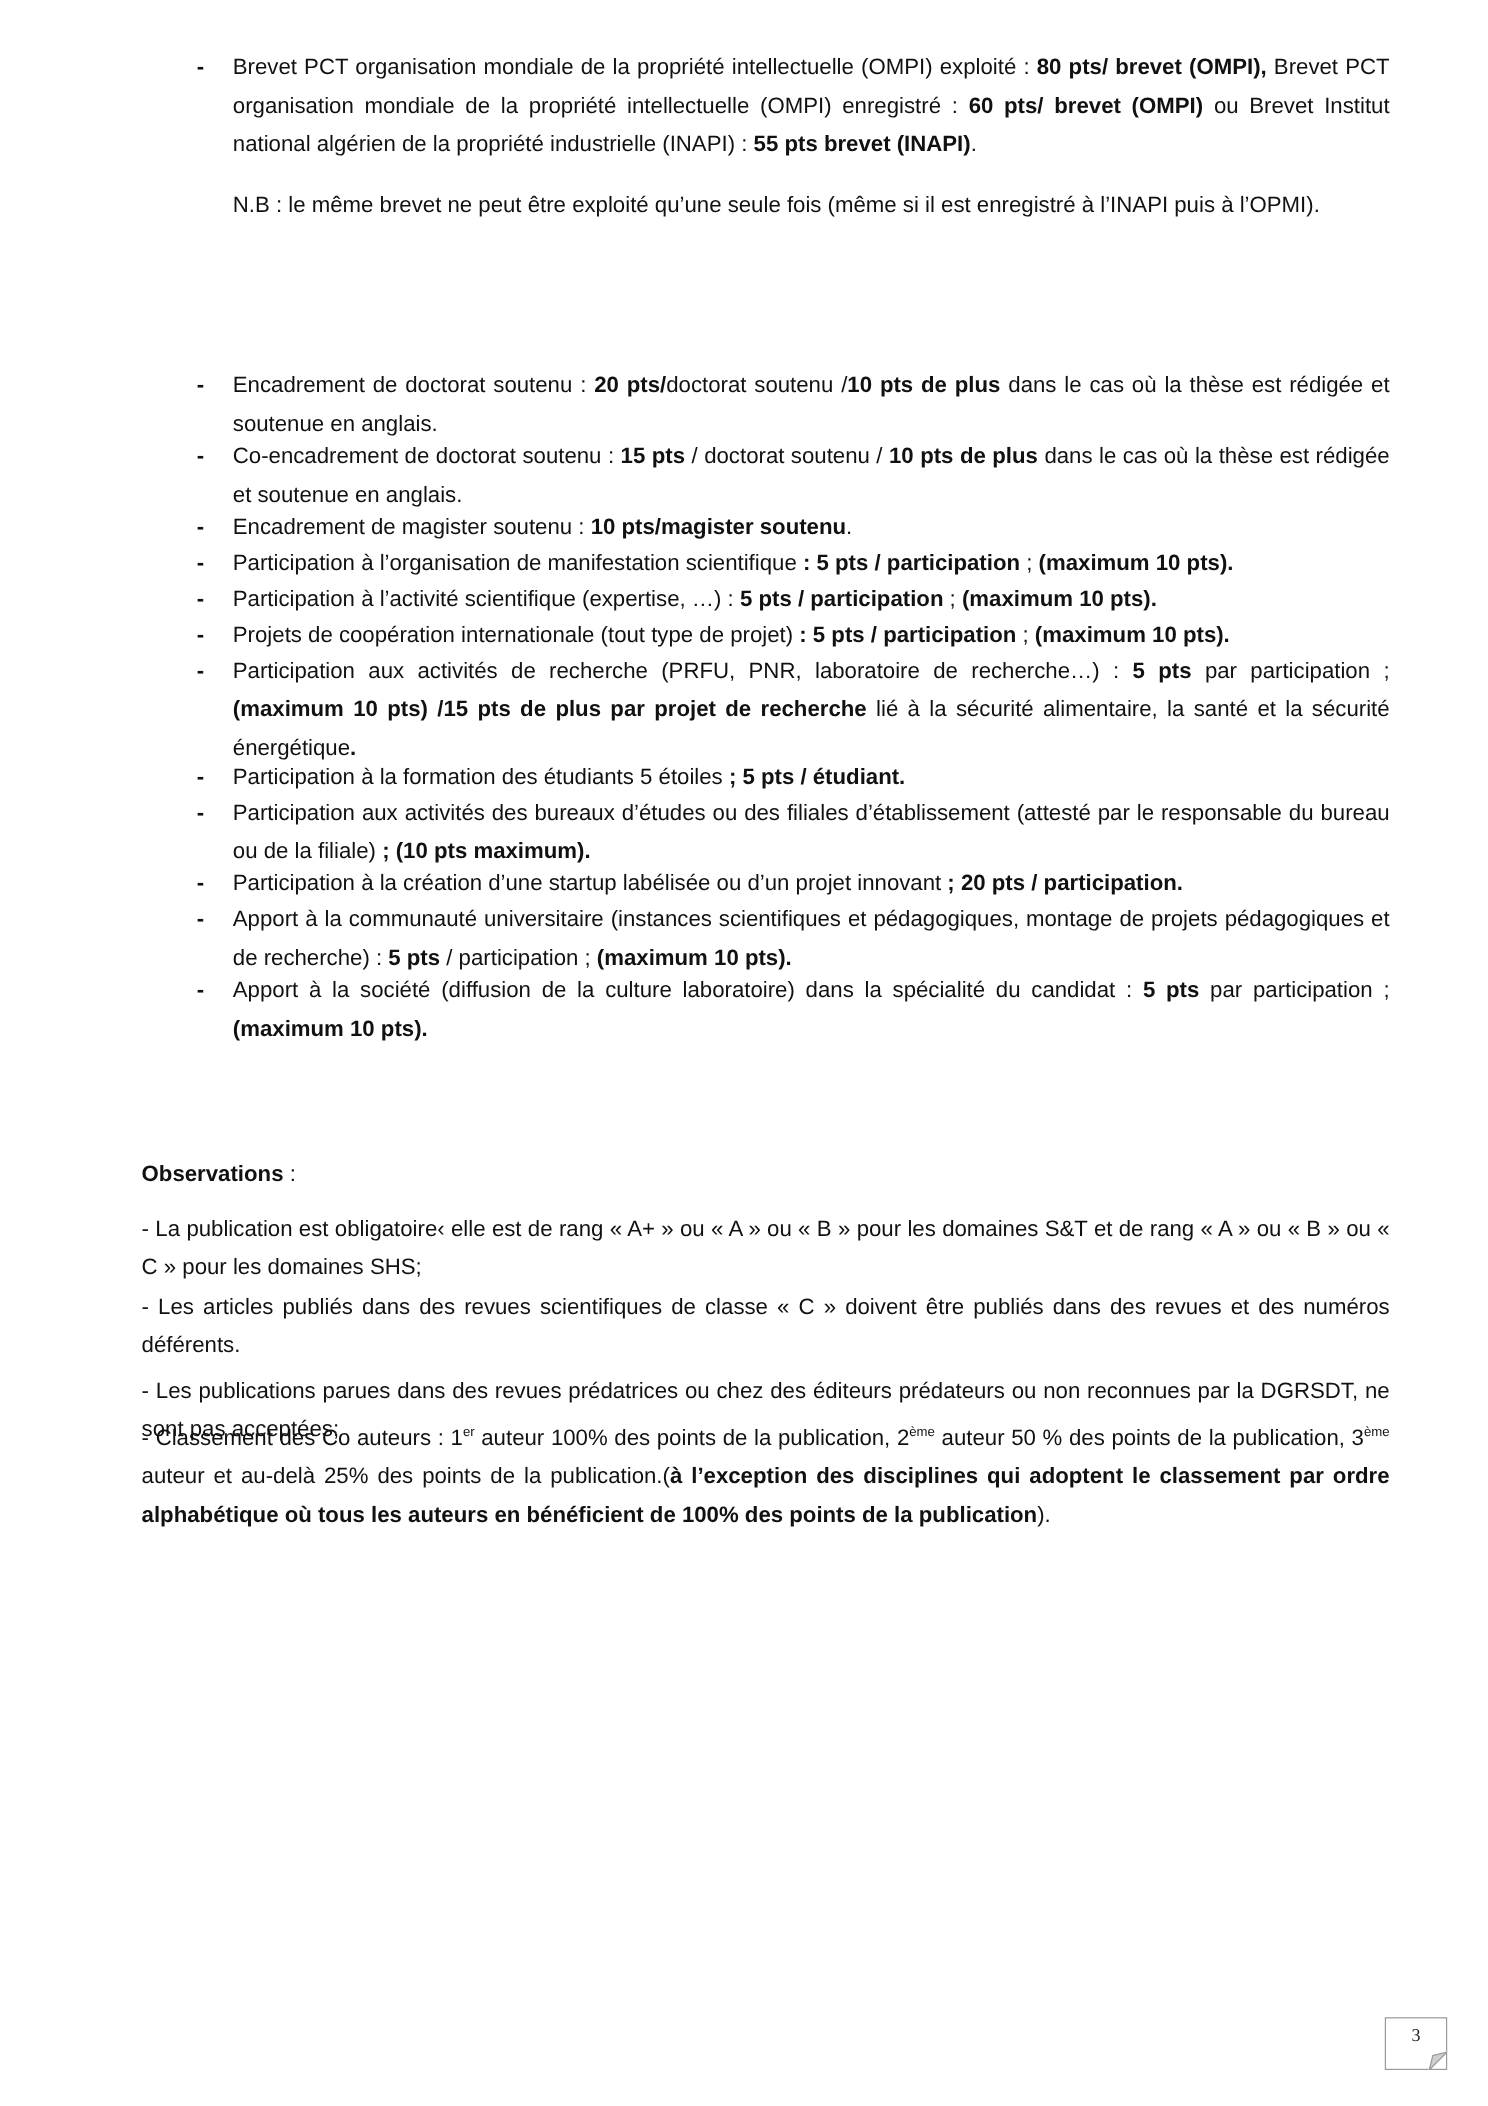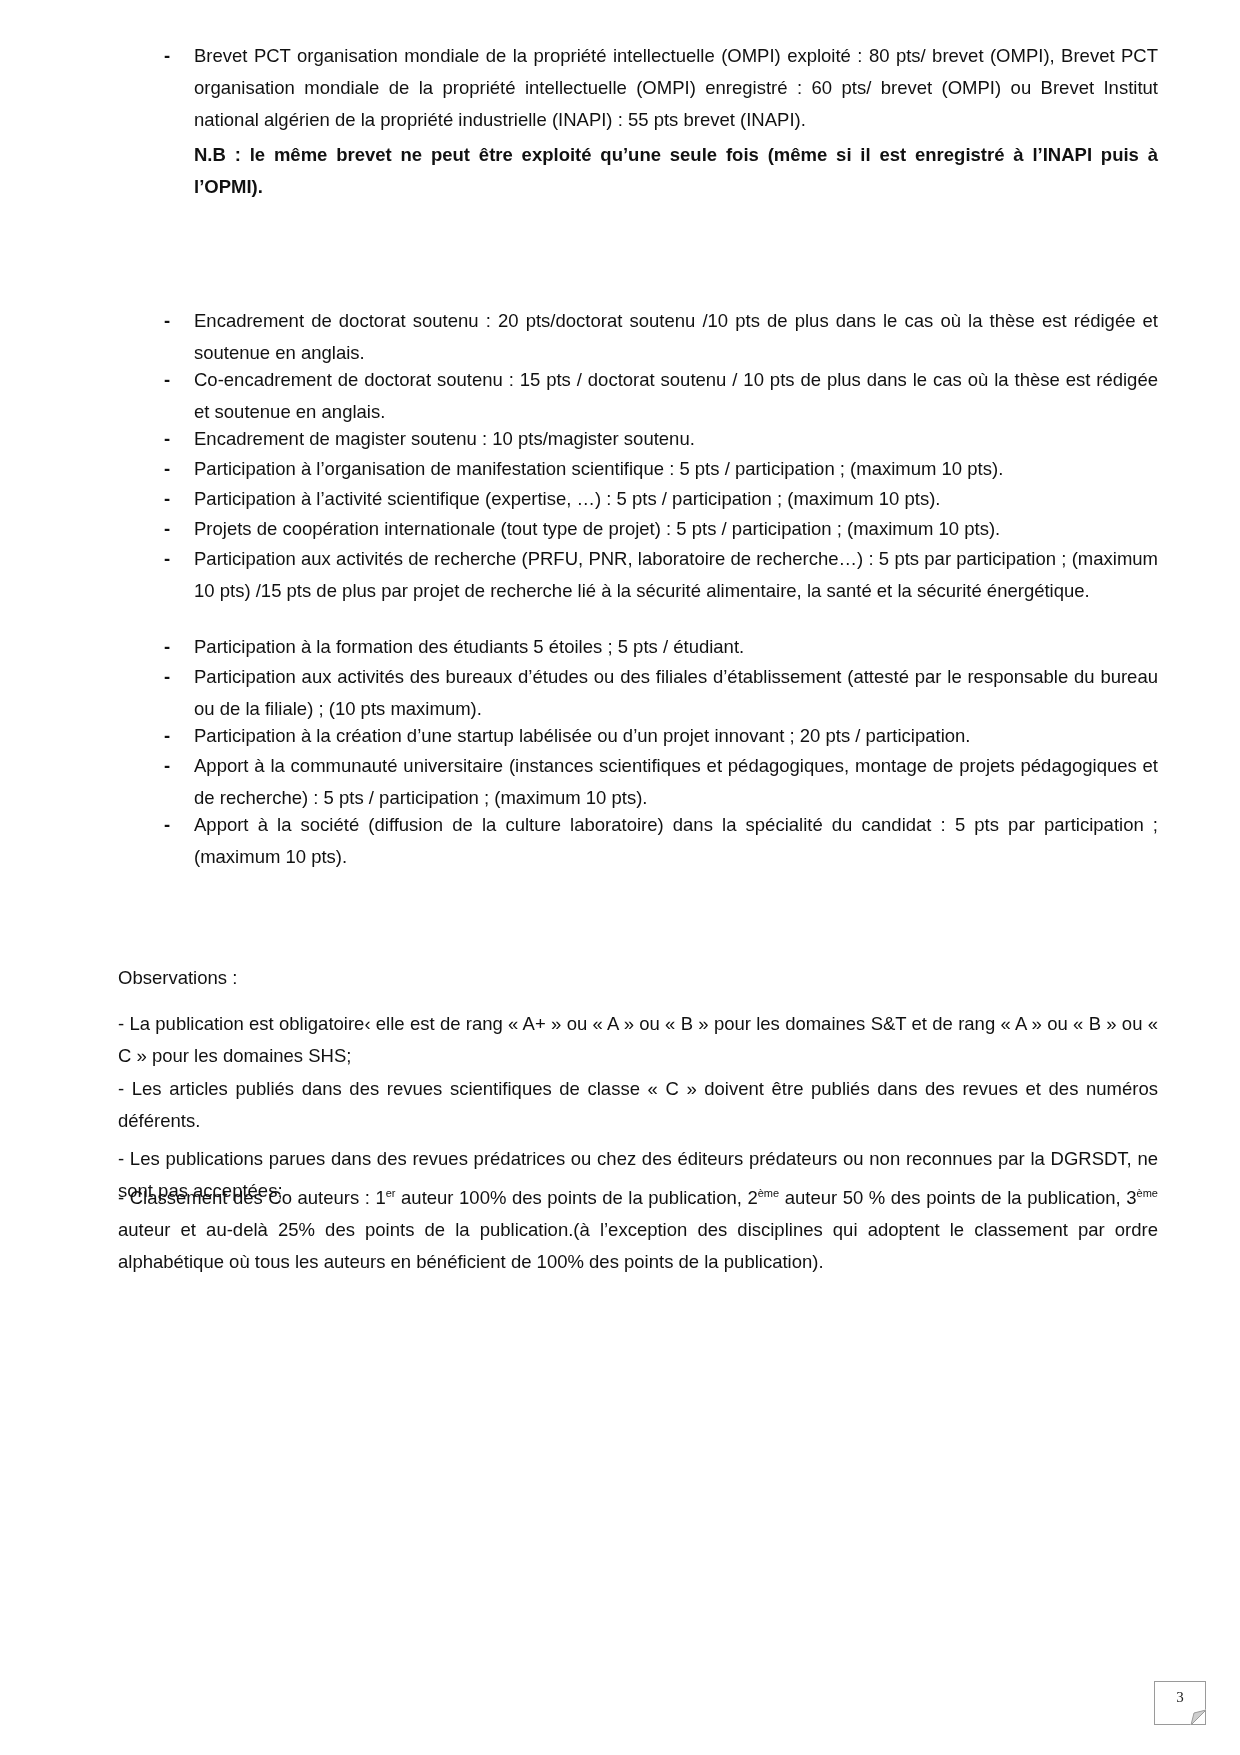--- a/index.html
+++ b/index.html
@@ -3,21 +3,21 @@
 <meta charset="utf-8">
 <style>
   html, body { margin: 0; padding: 0; background: #ffffff; }
   body { width: 1240px; height: 1755px; position: relative; overflow: hidden;
          font-family: "Liberation Sans", sans-serif; color: #111; }
   .page { position: absolute; left: 0; top: 0; width: 1240px; height: 1755px; }
   .txt { font-size: 18.5px; line-height: 32px; }
   .item { position: absolute; left: 164px; width: 994px; }
   .item .dash { position: absolute; left: 0; top: 0; font-weight: bold; }
   .item .body { margin-left: 30px; text-align: justify; }
-  b { font-weight: normal; }
+  b { font-weight: bold; }
   .obs { position: absolute; left: 118px; width: 1040px; text-align: justify; }
   sup { font-size: 11px; line-height: 0; vertical-align: super; }
   .pagenum { position: absolute; left: 1154px; top: 1681px; width: 54px; height: 44px; }
   .pagenum .box { position: absolute; left: 0; top: 0; width: 52px; height: 44px;
                   border: 1px solid #9a9a9a; box-sizing: border-box; background: #fff; }
   .pagenum .num { position: absolute; left: 0; top: 8px; width: 52px; text-align: center;
                   font-family: "Liberation Serif", serif; font-size: 15px; color: #222; }
   .pagenum svg { position: absolute; right: 2px; bottom: 0; }
 </style>
 </head>
@@ -25,21 +25,21 @@
 
 <div class="page">
 
   <div class="item txt" style="top:40px;">
     <span class="dash">-</span>
     <div class="body">
       <span>Brevet PCT organisation mondiale de la propriété intellectuelle (OMPI) exploité : </span><b>80 pts/ brevet (OMPI),</b><span> Brevet PCT organisation mondiale de la propriété intellectuelle (OMPI) enregistré : </span><b>60 pts/ brevet (OMPI)</b><span> ou Brevet Institut national algérien de la propriété industrielle (INAPI) : </span><b>55 pts brevet (INAPI)</b><span>.</span>
     </div>
   </div>
 
-  <div class="txt" style="position:absolute; left:194px; top:139px; width:964px; font-weight:bold; text-align:justify;">N.B : le même brevet ne peut être exploité qu’une seule fois (même si il est enregistré à l’INAPI puis à l’OPMI).</div>
+  <div class="txt" style="position:absolute; left:194px; top:155px; width:964px; font-weight:normal; text-align:justify;">N.B : le même brevet ne peut être exploité qu’une seule fois (même si il est enregistré à l’INAPI puis à l’OPMI).</div>
 
 
   <div id="main-list">
       <div class="item txt" style="top: 305px;">
         <span class="dash">-</span>
         <div class="body"><span>Encadrement de doctorat soutenu : </span><b>20 pts/</b><span>doctorat soutenu /</span><b>10 pts de plus</b><span> dans le cas où la thèse est rédigée et soutenue en anglais.</span></div>
       </div>
       <div class="item txt" style="top: 364px;">
         <span class="dash">-</span>
         <div class="body"><span>Co-encadrement de doctorat soutenu : </span><b>15 pts</b><span> / doctorat soutenu / </span><b>10 pts de plus</b><span> dans le cas où la thèse est rédigée et soutenue en anglais.</span></div>

